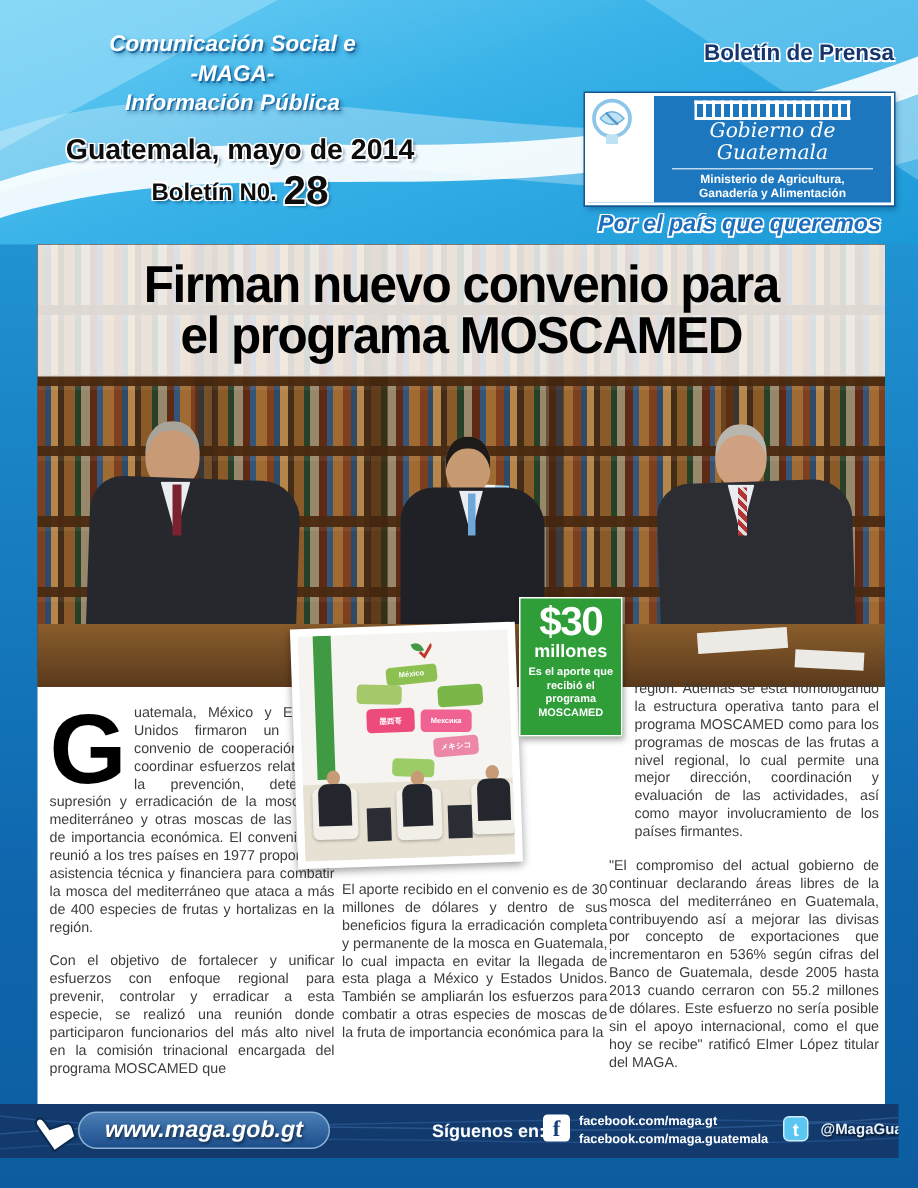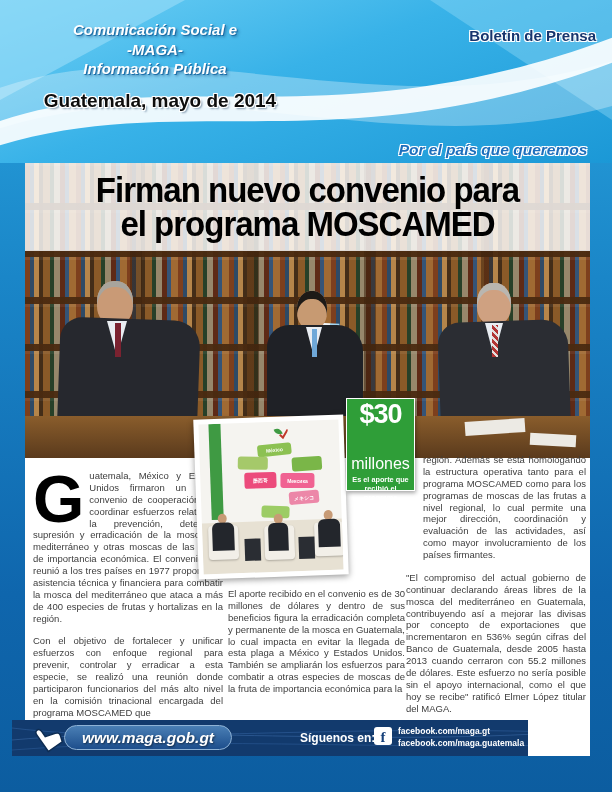--- a/index.html
+++ b/index.html
@@ -61,21 +61,21 @@
                background:linear-gradient(180deg,#8a5d2c,#5a3a1c); }
   .paper { position:absolute; background:#eceae4; }
   .flag { position:absolute; width:30px; height:95px;
           background:linear-gradient(90deg,#9fd3ef 0 32%,#f2f6f8 32% 68%,#9fd3ef 68%); transform:rotate(3deg); }
 
   
   .badge { position:absolute; left:346px; top:398px; width:69px; height:93px; background:#2f9e38;
            border:1px solid #fff; z-index:30; text-align:center; color:#fff; padding-top:2px;
            box-shadow:1px 2px 4px rgba(0,0,0,.35); }
   .badge-amount { font-size:27px; font-weight:900; line-height:1; letter-spacing:-1px; }
-  .badge-unit { font-size:16px; font-weight:400; line-height:1.05; margin-bottom:2px;margin-top:28px; }
+  .badge-unit { font-size:12px; font-weight:700; line-height:1.05; margin-bottom:2px; }
   .badge-caption { font-size:7.3px; font-weight:bold; line-height:1.25; padding:0 3px; }
 
   
   .inset { position:absolute; left:196px; top:417px; width:150px; height:160px; z-index:25;
            background:#fff; padding:5px; transform:rotate(-2deg); box-shadow:0 2px 6px rgba(0,0,0,.4); }
   .inset-scene { position:relative; width:100%; height:100%; background:#f5f4f0; overflow:hidden; }
   .stage-floor { position:absolute; left:0; right:0; bottom:0; height:34%; background:#e7e1d3; }
   .green-band { position:absolute; left:7%; top:0; width:9%; height:64%; background:#3f9a43; }
   .leaf-check { position:absolute; left:52%; top:4%; width:16px; height:12px; }
   .bubble { position:absolute; border-radius:3px; color:#fff; font-size:5px; font-weight:bold;
@@ -89,21 +89,21 @@
   .content { position:absolute; left:25px; top:458px; width:565px; height:298px; background:#fff; }
   .col { position:absolute; }
   .col p { font-size:9.5px; line-height:1.25; text-align:justify; color:#3d3d3d; margin-bottom:11px; }
   .dropcap { float:left; font-size:66px; line-height:.78; font-weight:bold; color:#000; padding:4px 5px 0 0; }
   .col1 { left:8px;  top:12px;  width:190px; }
   .col2 { left:203px; top:130px; width:177px; }
   .col3 { left:381px; top:-4px;  width:180px; }
   .col3 .indent { padding-left:17px; }
 
   
-  .footer { position:absolute; left:0; top:720px; width:516px; height:36px; background:#123a6d; overflow:hidden;margin-left:12px; }
+  .footer { position:absolute; left:0; top:736px; width:599px; height:36px; background:#123a6d; overflow:hidden; }
   .footer svg.waves { position:absolute; top:0; left:0; }
   .hand-icon { position:absolute; left:14px; top:1px; width:38px; height:34px; }
   .site-lozenge { position:absolute; left:52px; top:5px; width:168px; height:25px; border-radius:13px;
                   background:linear-gradient(180deg,#4a7fb5,#1d4e8c); border:1px solid #8fb3d6;
                   color:#fff; font-weight:bold; font-style:italic; font-size:15.5px;
                   display:flex; align-items:center; justify-content:center;
                   text-shadow:1px 1px 2px rgba(0,0,0,.5); }
   .follow { position:absolute; left:288px; top:11px; color:#fff; font-weight:bold; font-size:12px; }
   .fb-icon { position:absolute; left:362px; top:7px; width:18px; height:18px; background:#fff; border-radius:3px;
              color:#16407a; font-weight:bold; font-size:15px; font-family:"Liberation Serif",serif;
@@ -126,22 +126,45 @@
       <polygon points="612,0 612,120 430,0" fill="rgba(150,220,248,.4)"></polygon>
       <path d="M-20,95 C180,15 380,140 632,55 L632,100 C400,175 200,55 -20,135 Z" fill="rgba(255,255,255,.30)"></path>
       <path d="M-20,128 C170,55 330,150 632,30 L632,55 C340,172 175,82 -20,152 Z" fill="rgba(255,255,255,.9)"></path>
     </svg>
     <div class="masthead-org">
       <div>Comunicación Social e</div>
       <div>-MAGA-</div>
       <div>Información Pública</div>
     </div>
     <div class="masthead-date">Guatemala, mayo de 2014</div>
+    <div class="masthead-no">
+      <span>Boletín N0.</span>
+      <span class="big">28</span>
+    </div>
     <div class="press-label">Boletín de Prensa</div>
 
+    <div class="logo-box">
+      <div class="emblem-panel">
+        <svg width="32" height="34" viewBox="0 0 32 34">
+          <circle cx="16" cy="15" r="12" fill="none" stroke="#8ec6ea" stroke-width="2.5"></circle>
+          <path d="M8,15 q8,-9 16,0 q-8,8 -16,0" fill="#bfe2f5" stroke="#6fb3dd" stroke-width="1"></path>
+          <path d="M12,11 q4,5 8,8" stroke="#4f97c8" stroke-width="1.5" fill="none"></path>
+          <rect x="12" y="26" width="8" height="6" fill="#bfe2f5"></rect>
+        </svg>
+      </div>
+      <div class="logo-right">
+        <div class="palace"></div>
+        <div class="gov-name">Gobierno de Guatemala</div>
+        <div class="logo-divider"></div>
+        <div class="ministry">
+          <div>Ministerio de Agricultura,</div>
+          <div>Ganadería y Alimentación</div>
+        </div>
+      </div>
+    </div>
     <div class="slogan">Por el país que queremos</div>
   </div>
 
   <div class="photo">
     <div class="books"></div>
 
     <div class="headline-band">
       <div class="headline">Firman nuevo convenio para</div>
       <div class="headline">el programa MOSCAMED</div>
     </div>

